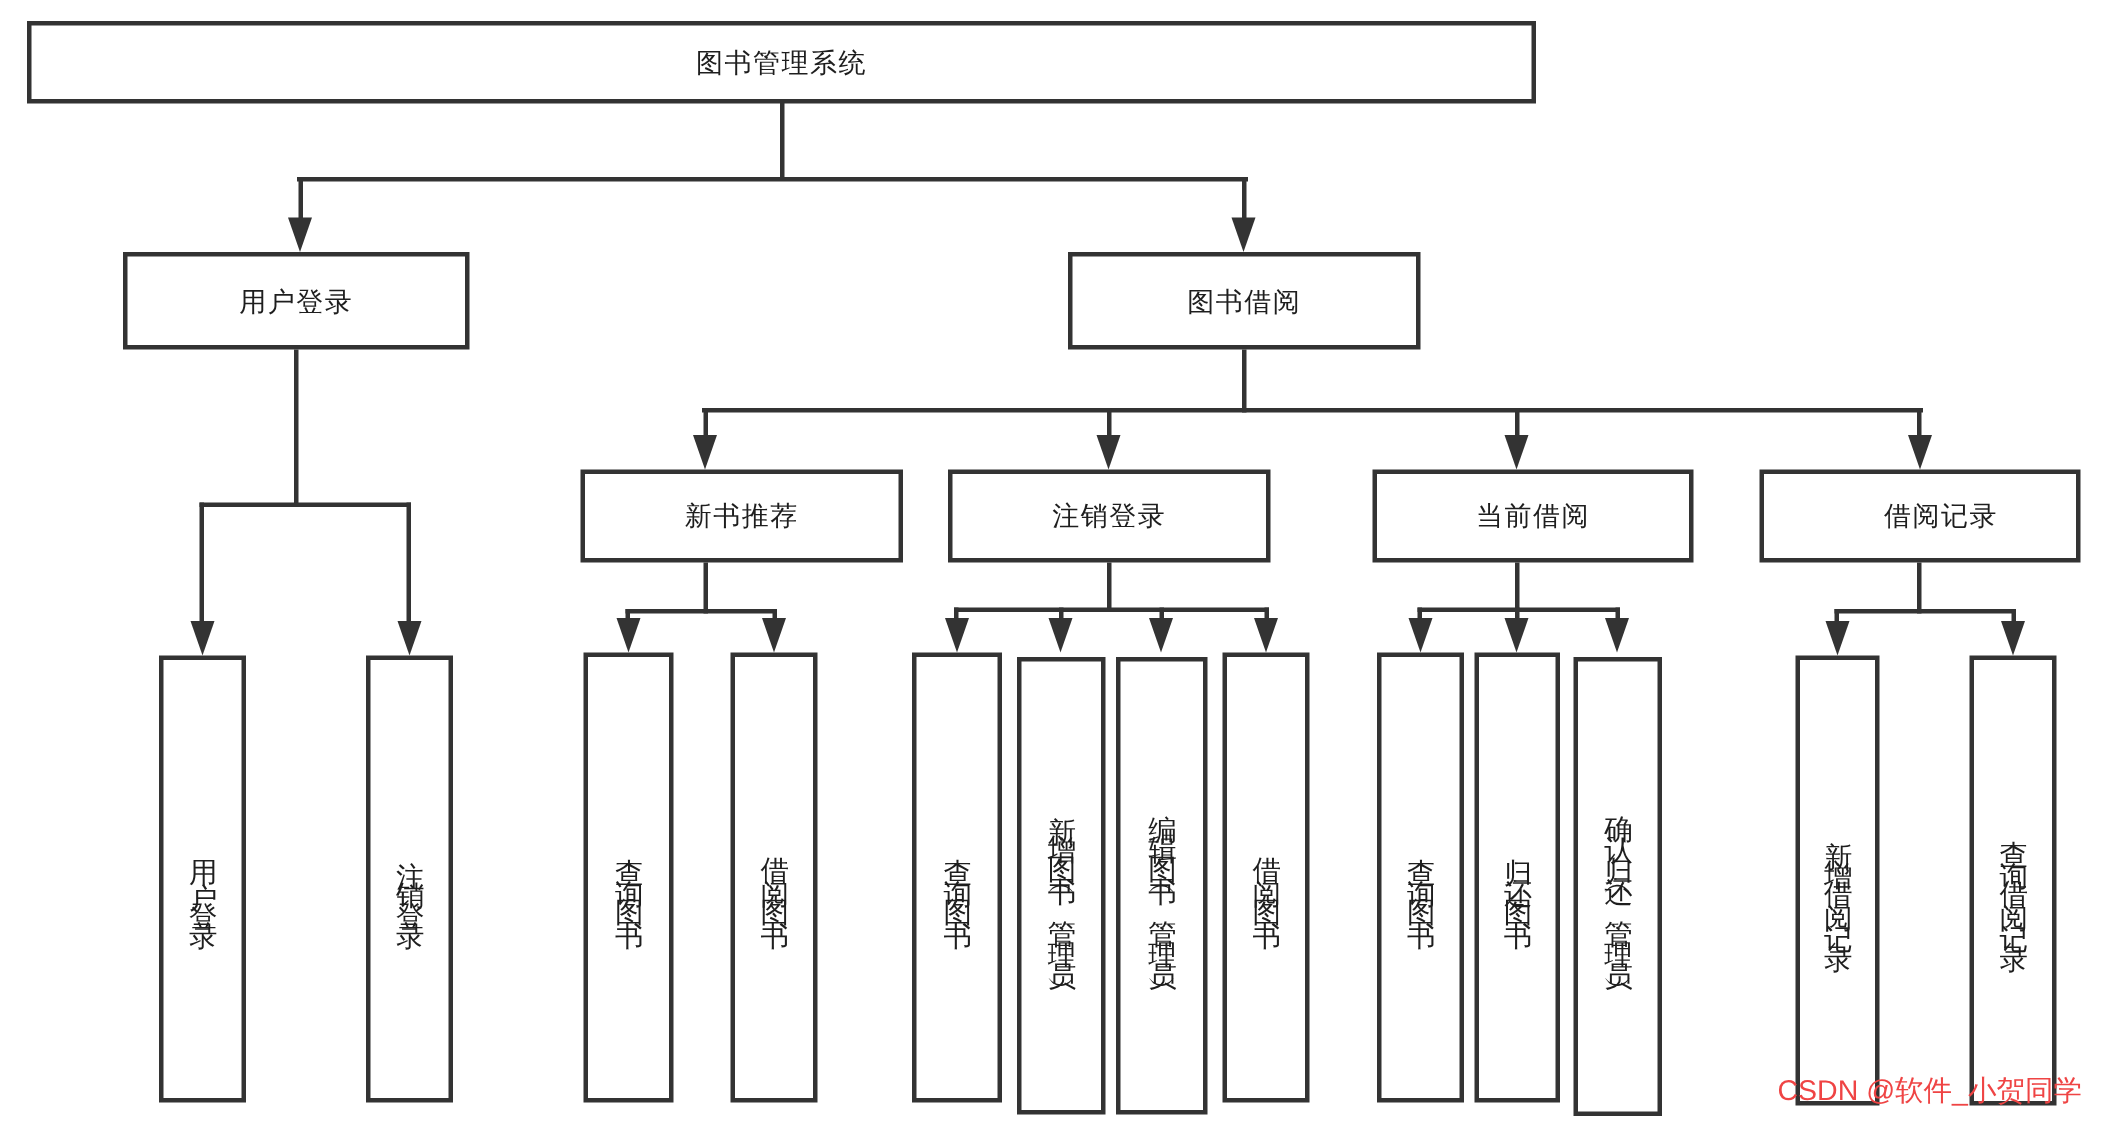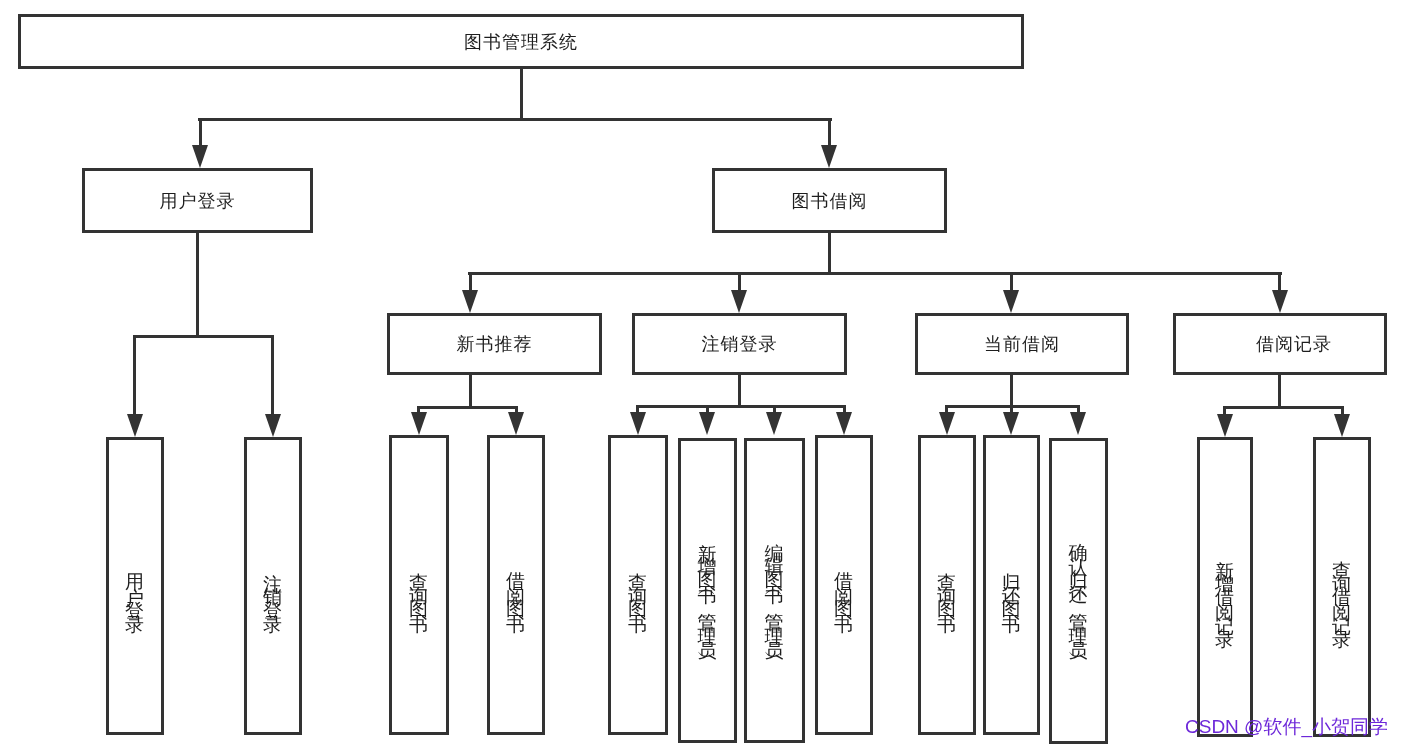--- a/index.html
+++ b/index.html
@@ -39,21 +39,21 @@
   .ar{
     position:absolute;width:0;height:0;
     border-left:8px solid transparent;
     border-right:8px solid transparent;
     border-top:23px solid #333333;
   }
   .watermark{
     position:absolute;
     left:1185px;top:714px;
     font-size:19px;
-    color:#6d28d9;
+    color:#ef4444;
     white-space:nowrap;
   }
 </style>
 </head>
 <body>
 
 <div class="box" style="left:18px;top:14px;width:1006px;height:55px;">
   <span class="hlabel">图书管理系统</span>
 </div>
 

